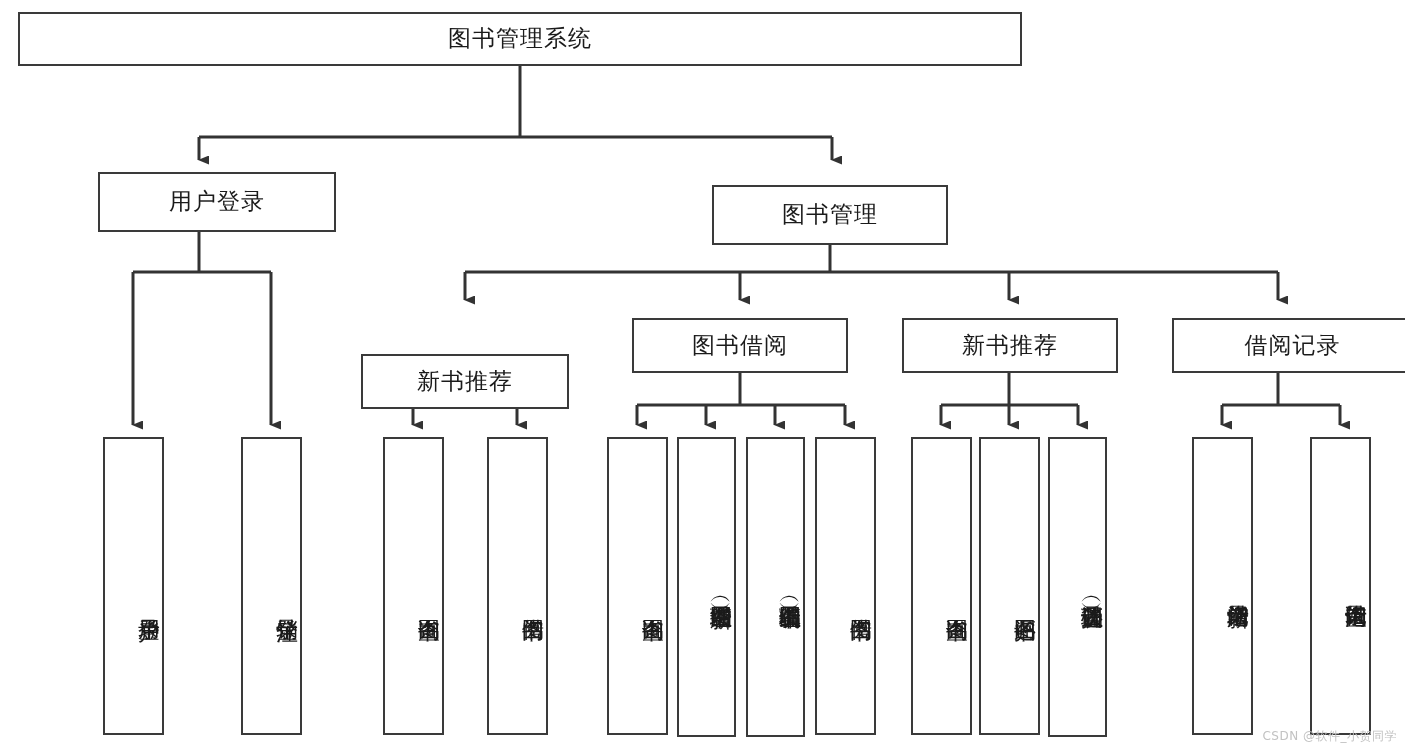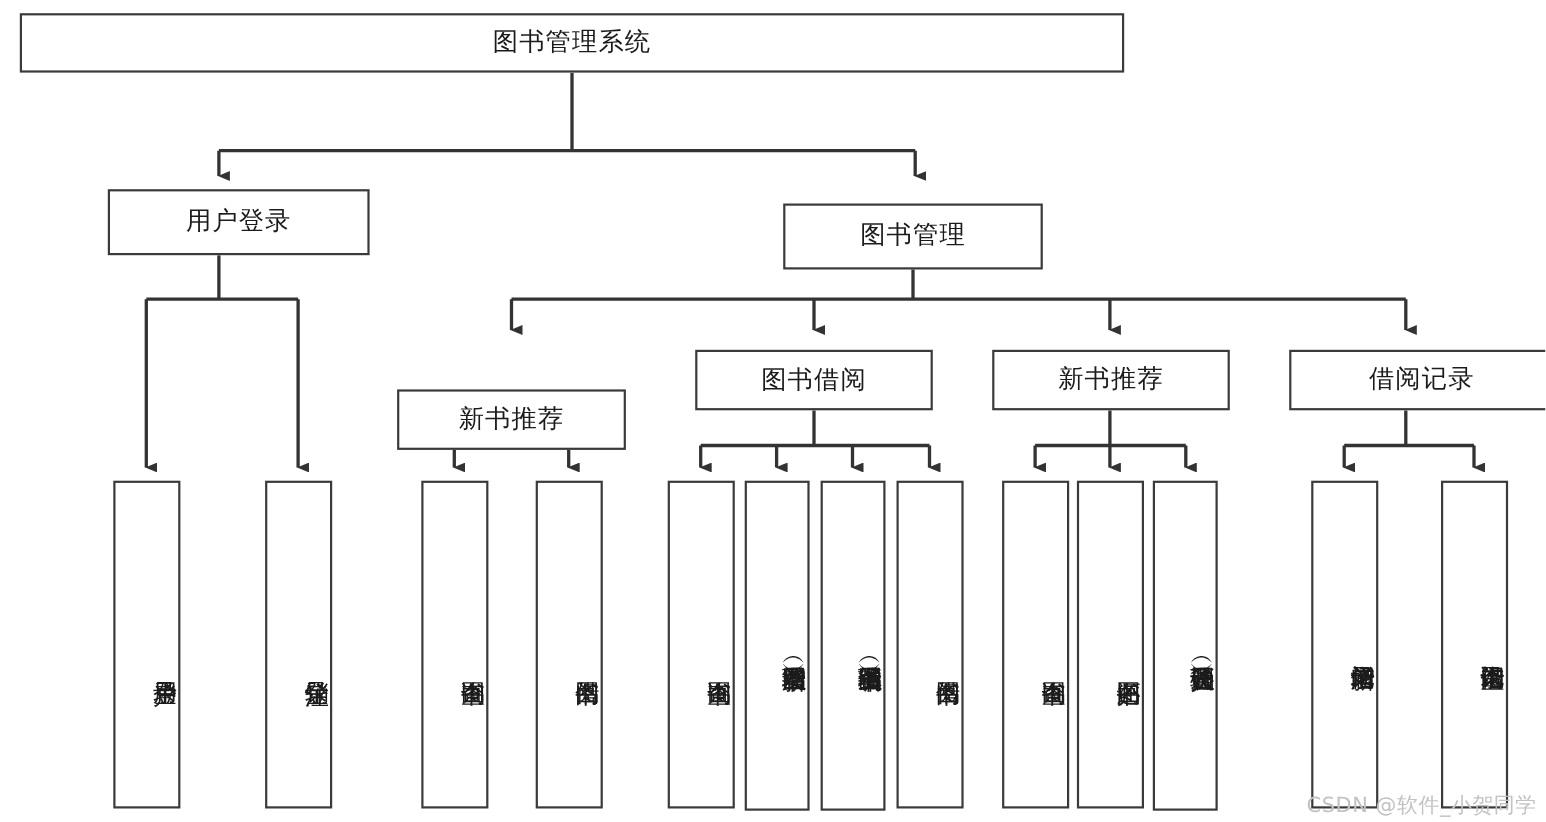--- a/index.html
+++ b/index.html
@@ -56,21 +56,21 @@
     padding-top: 10px;
   }
   .node-label {
     display: block;
     white-space: pre-line;
   }
   #watermark {
     position: absolute;
     right: 8px;
     bottom: 2px;
-    font-size: 19px;
+    font-size: 12px;
     color: #c2c2c2;
     letter-spacing: 0.5px;
     white-space: nowrap;
   }
 </style>
 </head>
 <body>
 
 <div id="diagram-root">
 

